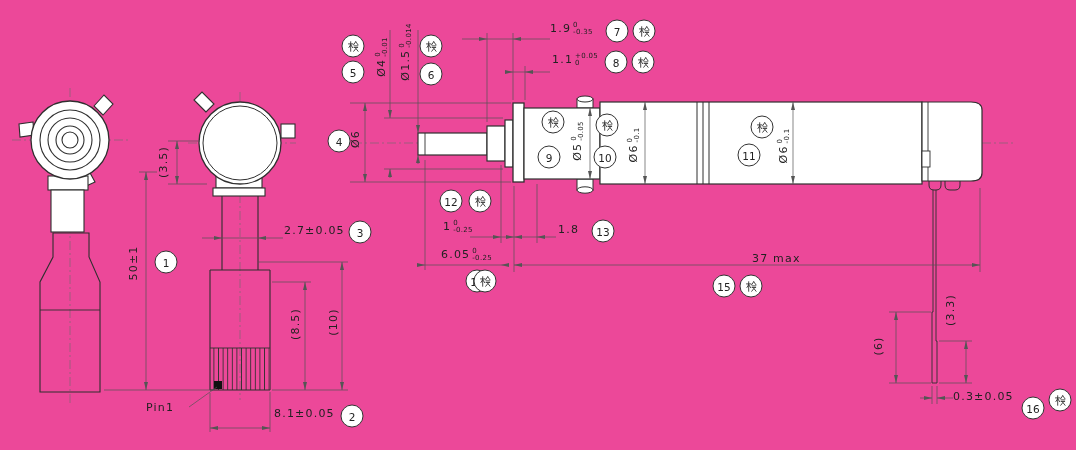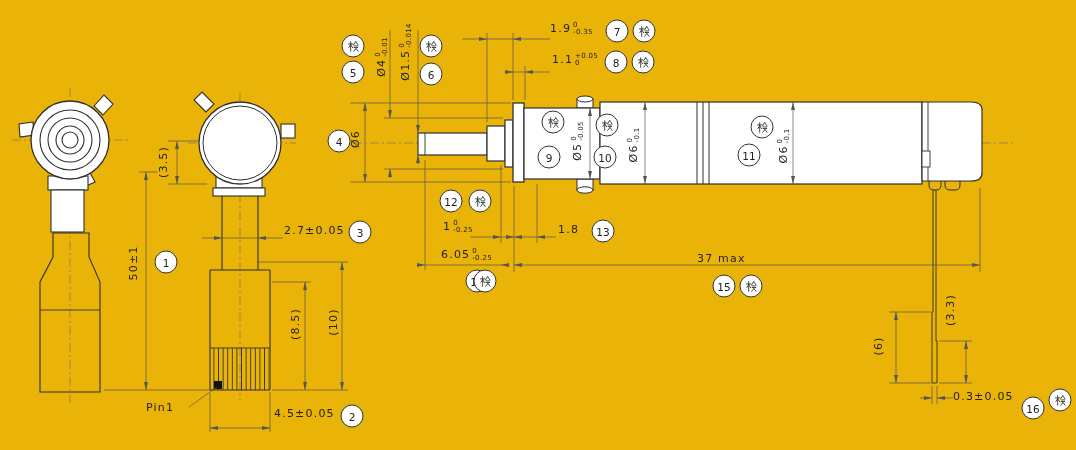--- a/index.html
+++ b/index.html
@@ -1,16 +1,16 @@
 <!DOCTYPE html>
 <html><head>
 <meta charset="utf-8">
 <style>
   html,body{margin:0;padding:0;background:#fff;}
-  .stage{position:relative;width:1076px;height:450px;background:#eab308;overflow:hidden;
+  .stage{position:relative;width:1076px;height:450px;background:#ec4899;overflow:hidden;
          font-family:"DejaVu Sans",sans-serif;}
   .stage svg.cv{position:absolute;left:0;top:0;}
   .dim{position:absolute;display:flex;align-items:center;white-space:nowrap;
        font-size:11px;letter-spacing:1.2px;color:#222;line-height:13px;}
   .dim .tol{display:inline-flex;flex-direction:column;align-items:flex-start;
        font-size:7px;line-height:6.5px;letter-spacing:.3px;margin-left:2px;}
   .dim .tol i{font-style:normal;}
   .rot{transform:translate(-50%,-50%) rotate(-90deg);}
   .balloon{position:absolute;width:21px;height:21px;border:1.2px solid #333;border-radius:50%;
        background:#fff;display:flex;align-items:center;justify-content:center;
@@ -257,31 +257,31 @@
 <div class="dim" style="left:558px;top:223px">
   <span>1.8</span>
 </div>
 <div class="dim" style="left:441px;top:248px">
   <span>6.05</span>
   <span class="tol">
         <i>0</i>
         <i>-0.25</i>
       </span>
 </div>
-<div class="dim" style="left:697px;top:252px">
+<div class="dim" style="left:752px;top:252px">
   <span>37 max</span>
 </div>
 <div class="dim" style="left:953px;top:390px">
   <span>0.3±0.05</span>
 </div>
 <div class="dim" style="left:284px;top:224px">
   <span>2.7±0.05</span>
 </div>
 <div class="dim" style="left:274px;top:407px">
-  <span>4.5±0.05</span>
+  <span>8.1±0.05</span>
 </div>
 <div class="dim" style="left:146px;top:401px">
   <span>Pin1</span>
 </div>
 
 <div class="dim rot" style="left:133px;top:263px">
   <span>50±1</span>
 </div>
 <div class="dim rot" style="left:163px;top:162px">
   <span>(3.5)</span>

